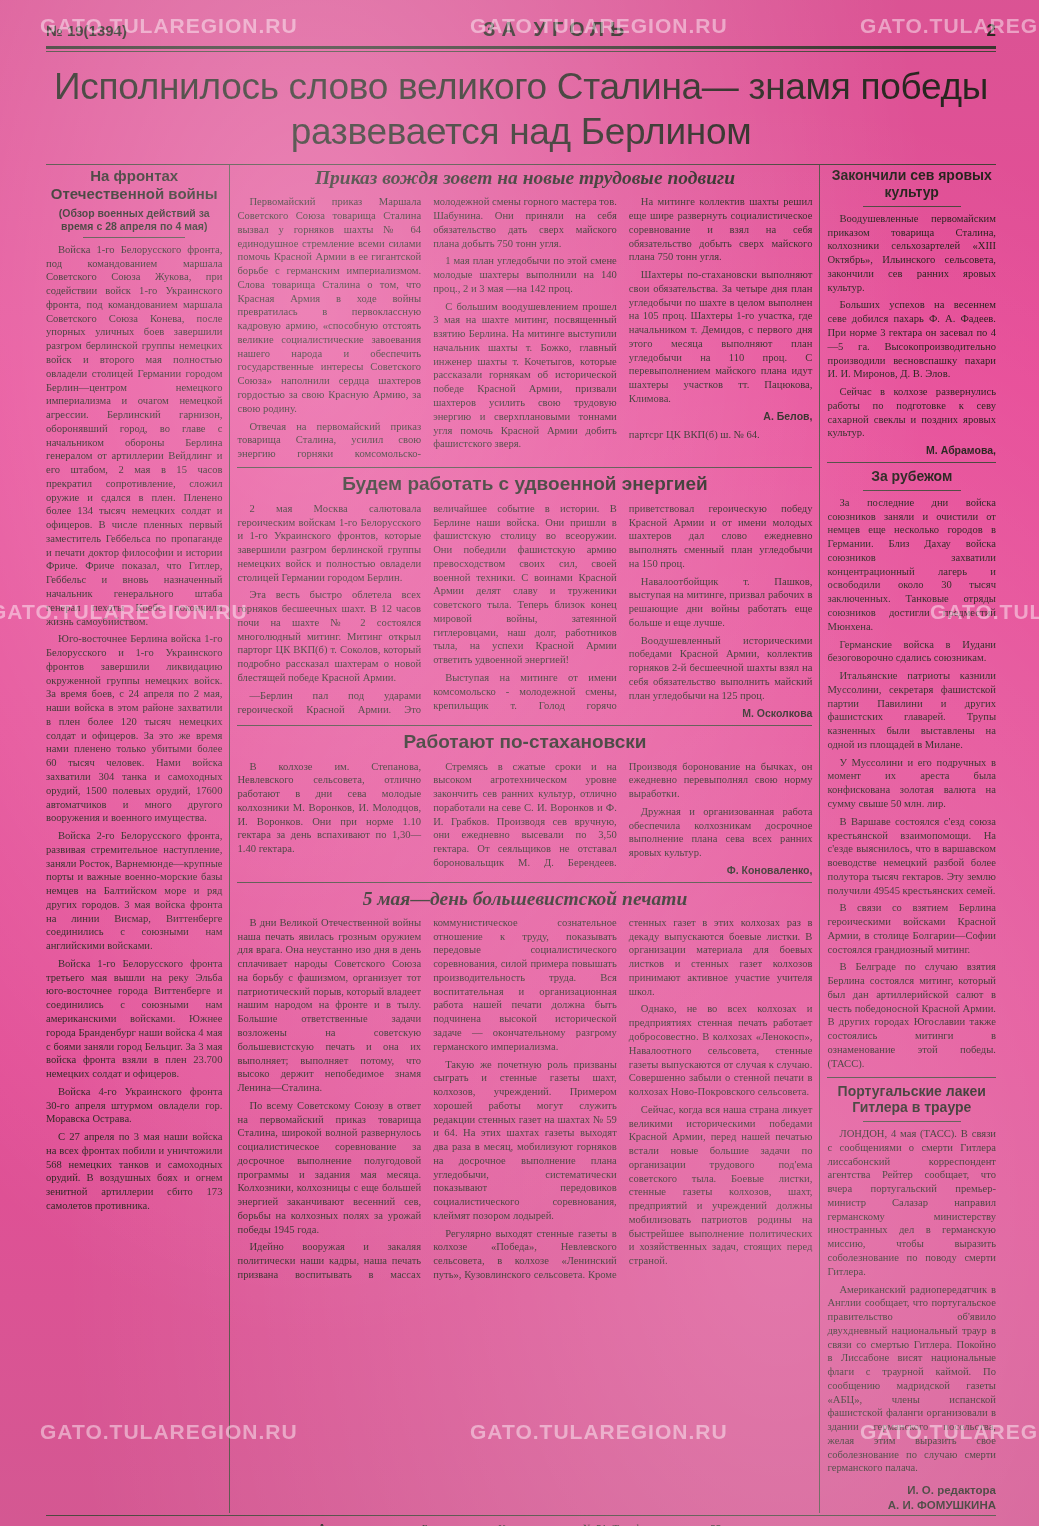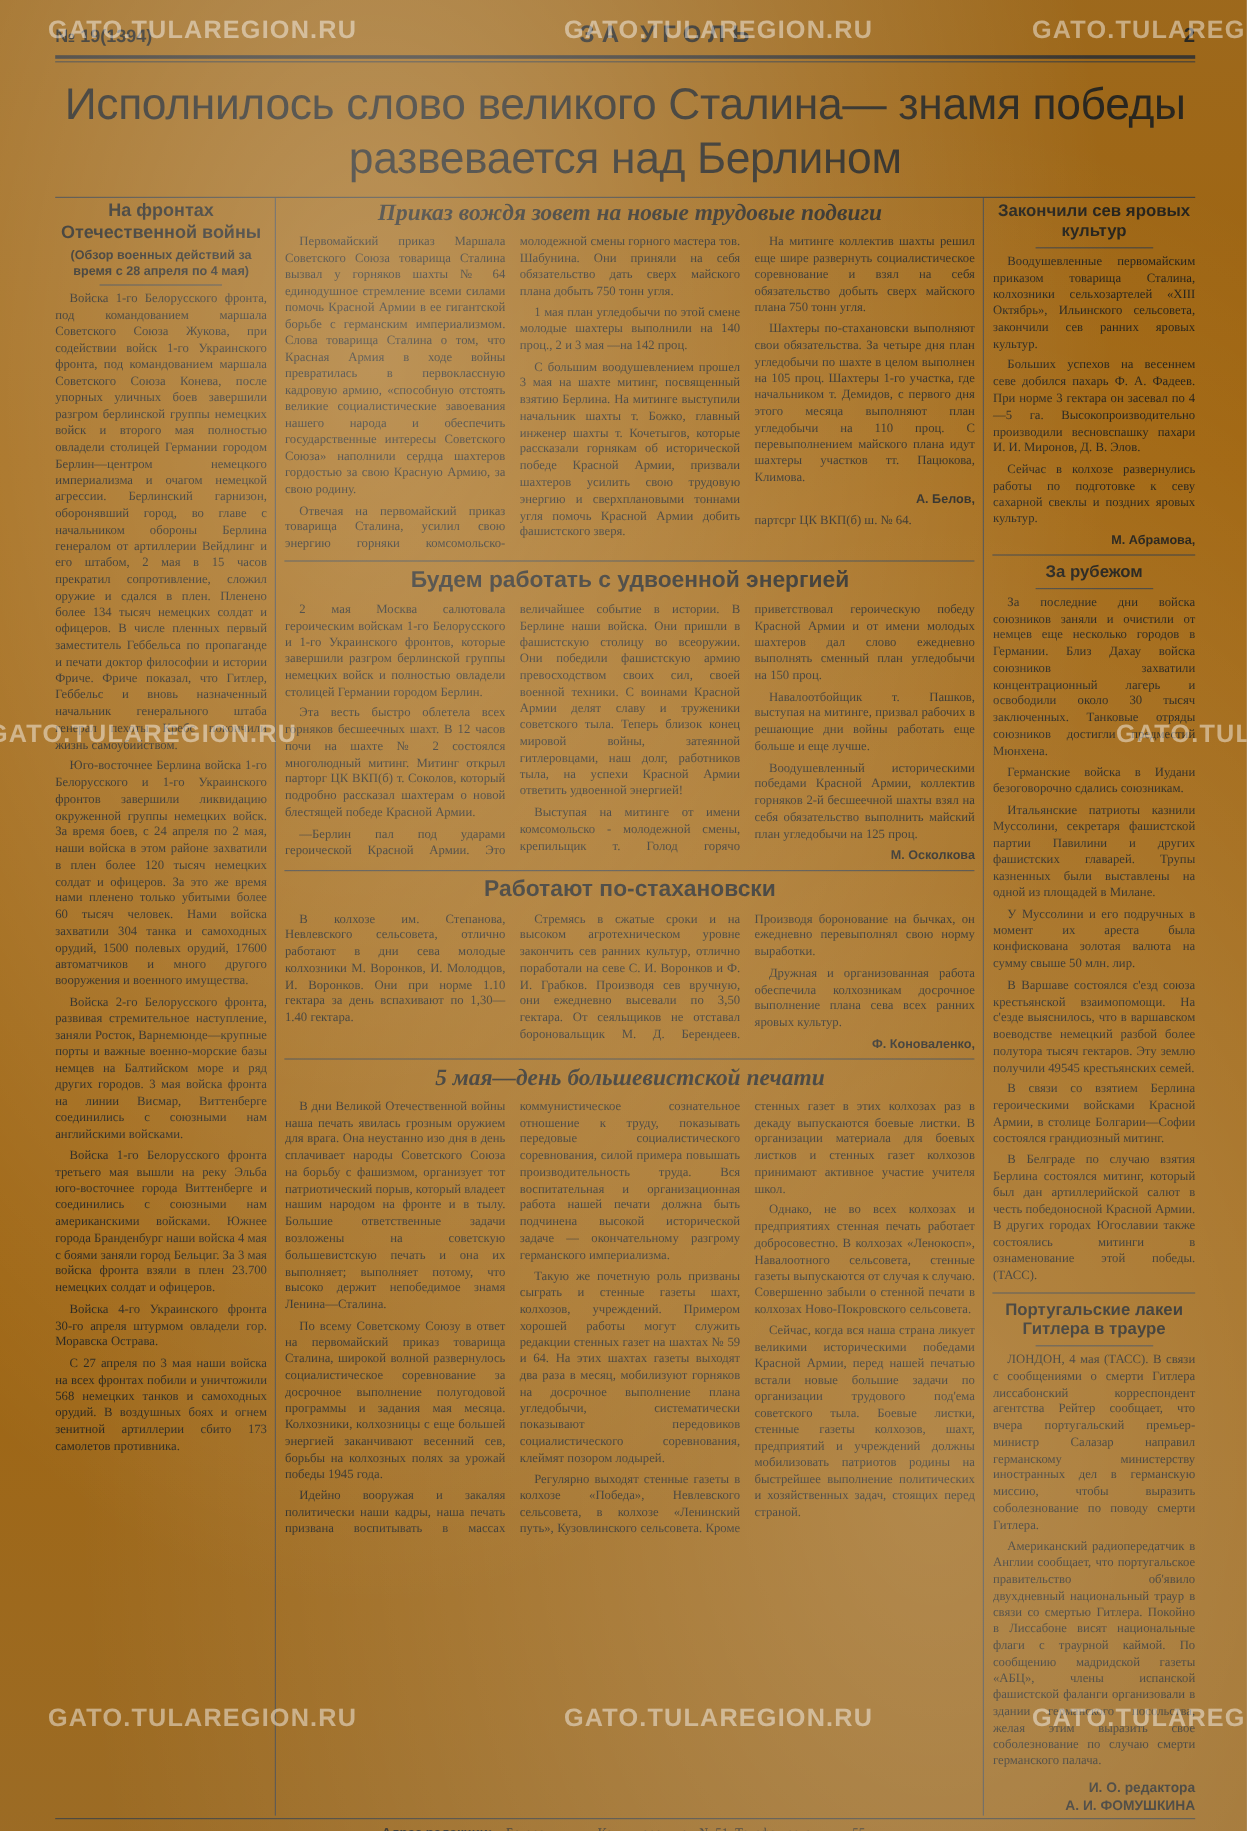--- a/index.html
+++ b/index.html
@@ -4,21 +4,21 @@
 <style>
   html, body {
     margin: 0;
     padding: 0;
     background: #b8b4ac;
   }
   .page {
     position: relative;
     width: 1039px;
     height: 1526px;
-    background: #a16207;
+    background: #ec4899;
     overflow: hidden;
     font-family: "Liberation Serif", serif;
     color: #17150f;
   }
   
   .page::before {
     content: "";
     position: absolute;
     inset: 0;
     background:

